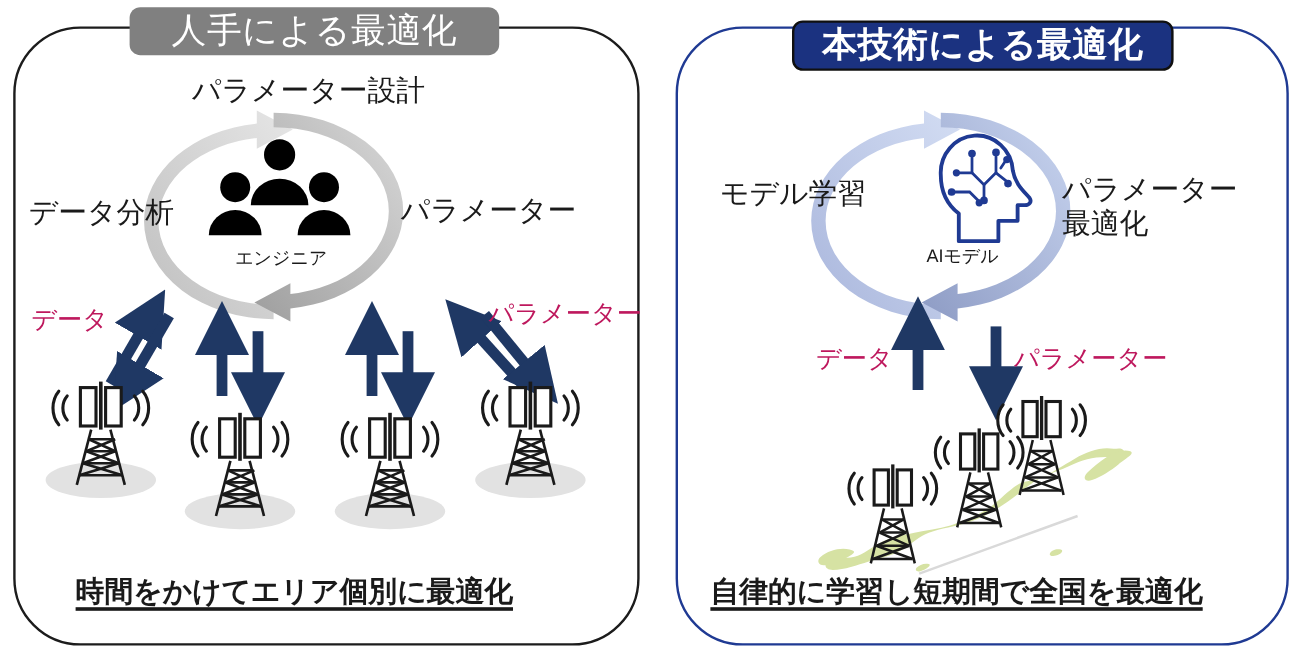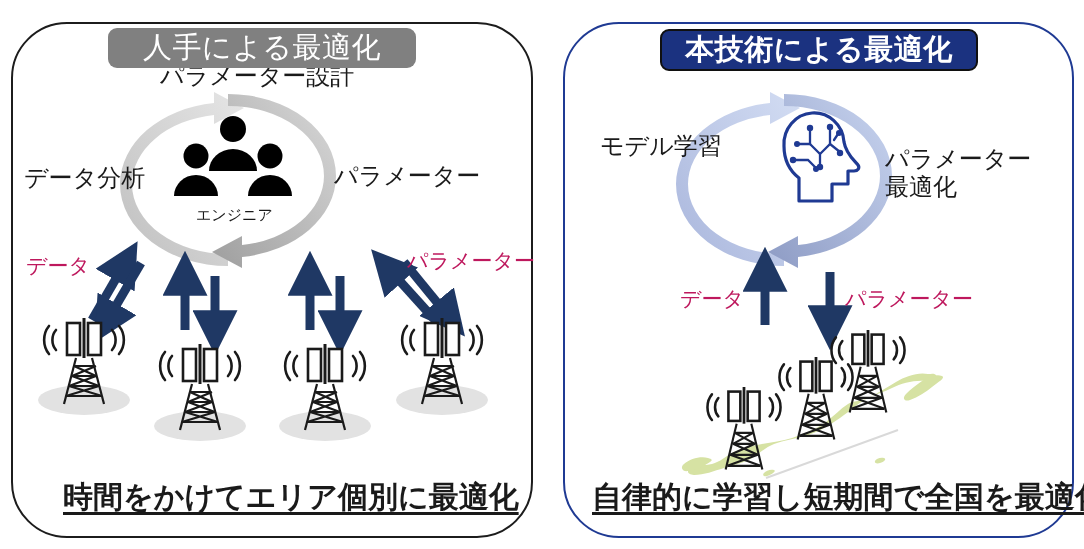--- a/index.html
+++ b/index.html
@@ -13,38 +13,38 @@
   
   .panel{position:absolute;box-sizing:border-box;background:#fff;}
   .panel.left{left:11px;top:22px;width:522px;height:516px;
     border:2.5px solid #1c1c1c;border-radius:56px;}
   .panel.right{left:563px;top:22px;width:511px;height:516px;
     border:2.5px solid #1F3A93;border-radius:56px;}
 
   
   .badge{position:absolute;box-sizing:border-box;display:flex;
     align-items:center;justify-content:center;
-    color:#ffffff;white-space:nowrap;letter-spacing:.5px;margin-top:22px;}
+    color:#ffffff;white-space:nowrap;letter-spacing:.5px;}
   .badge.left{left:108px;top:6px;width:308px;height:40px;
     background:#808080;border-radius:9px;font-size:29px;}
-  .badge.right{left:660px;top:7px;width:318px;height:42px;
+  .badge.right{left:660px;top:17px;width:318px;height:42px;
     background:#1B3280;border:2px solid #101010;border-radius:9px;
     font-size:29px;font-weight:bold;}
 
   
   .ring{position:absolute;}
   .ring.left{left:104px;top:86px;width:248px;height:188px;}
   .ring.right{left:660px;top:86px;width:248px;height:188px;}
 
   
   .rlabel{position:absolute;white-space:nowrap;font-size:24px;color:#1a1a1a;line-height:1.15;}
   .rlabel.top-l{left:160px;top:62px;}
   .rlabel.left-l{left:24px;top:164px;}
   .rlabel.right-l{left:334px;top:162px;text-align:left;}
-  .rlabel.left-r{left:600px;top:132px;}
+  .rlabel.left-r{left:600px;top:148px;}
   .rlabel.right-r{left:885px;top:145px;text-align:left;}
 
   .center-cap{position:absolute;white-space:nowrap;font-size:15px;color:#1a1a1a;}
   .center-cap.l{left:196px;top:206px;}
   .center-cap.r{left:772px;top:204px;}
 
   
   .engineers{position:absolute;left:173px;top:113px;width:120px;height:90px;}
 
   
@@ -57,21 +57,21 @@
   .alabel{position:absolute;white-space:nowrap;font-size:21px;color:#be185d;}
   .alabel.l-data{left:26px;top:252px;}
   .alabel.l-param{left:407px;top:247px;}
   .alabel.r-data{left:680px;top:285px;}
   .alabel.r-param{left:845px;top:285px;}
 
   
   .tower{position:absolute;}
 
   
-  .caption{position:absolute;white-space:nowrap;font-size:30px;font-weight:bold;
+  .caption{position:absolute;white-space:nowrap;font-size:24px;font-weight:bold;
     color:#1a1a1a;text-decoration:underline;text-underline-offset:5px;
     text-decoration-thickness:2.5px;}
   .caption.l{left:63px;top:477px;}
   .caption.r{left:592px;top:477px;}
 </style>
 </head>
 <body>
 
 <div class="stage">
 
@@ -158,20 +158,21 @@
       <circle cx="38" cy="20" r="3.2"></circle>
         <circle cx="58" cy="19" r="3.2"></circle>
       <circle cx="68" cy="45" r="3.2"></circle>
         <circle cx="48" cy="59" r="3.2"></circle>
       <circle cx="21" cy="52" r="3.2"></circle>
         <circle cx="25" cy="36" r="3"></circle>
       <circle cx="67" cy="25" r="3"></circle>
         <circle cx="44" cy="61" r="3"></circle>
     </g>
   </svg>
+  <div class="center-cap r">AIモデル</div>
 
   <div class="badge right">本技術による最適化</div>
 
   <svg style="position:absolute;left:678px;top:352px;width:270px;height:130px;" viewBox="0 0 270 130">
     <path fill="#D6E2A3" d="M250,22 C240,20 228,24 218,30 C208,36 198,42 190,46
       C182,50 176,48 170,52 C162,57 156,64 148,70 C138,77 126,82 114,86
       C104,89 94,90 84,92 C74,94 64,96 56,100 C48,104 42,110 34,112
       C26,114 18,112 12,116 C8,119 10,123 16,123 C26,123 36,119 46,116
       C56,113 66,111 74,106 C82,101 88,95 96,92 C106,88 118,87 130,83
       C142,79 152,73 162,66 C172,59 180,51 190,46 C198,42 206,40 214,36

